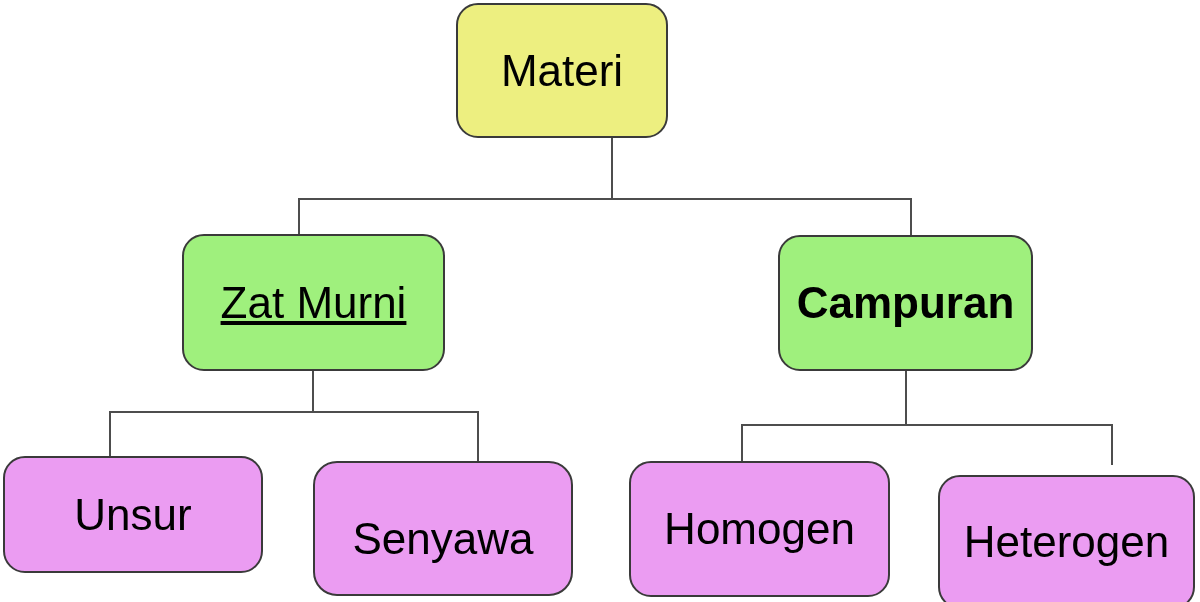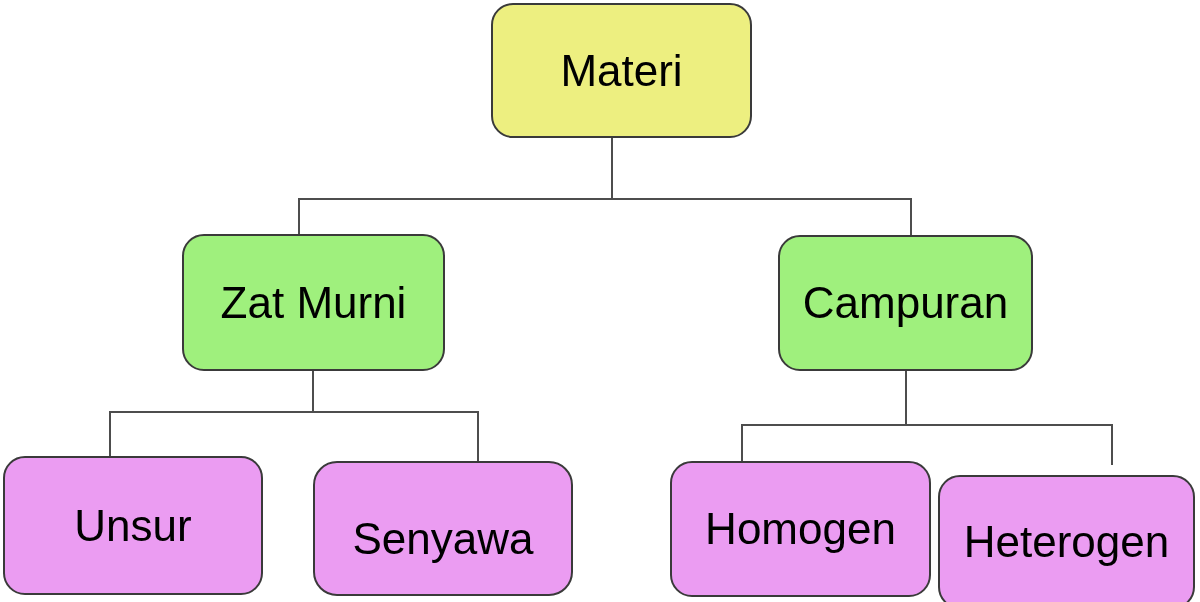--- a/index.html
+++ b/index.html
@@ -35,24 +35,24 @@
     border: 2px solid var(--border);
     border-radius: 22px;
     display: flex;
     align-items: center;
     justify-content: center;
     color: var(--text);
     font-size: 44px;
     line-height: 1;
     white-space: nowrap;
   }
-  .n-materi    { left: 491px; top: 3px;   width: 261px; height: 135px; text-align: right; }
+  .n-materi    { left: 456px; top: 3px;   width: 212px; height: 135px; text-align: right; }
   .n-zatmurni  { left: 182px; top: 234px; width: 263px; height: 137px; }
   .n-campuran  { left: 778px; top: 235px; width: 255px; height: 136px; }
-  .n-unsur     { left: 3px;   top: 456px; width: 260px; height: 139px; }
+  .n-unsur     { left: 3px;   top: 456px; width: 260px; height: 117px; }
   .n-senyawa   { left: 313px; top: 461px; width: 260px; height: 135px; border-radius: 24px; }
   .n-homogen   { left: 629px; top: 461px; width: 261px; height: 136px; }
   .n-heterogen { left: 938px; top: 463px; width: 257px; height: 134px; }
   .text-low .node-label { padding-top: 20px; }
 </style>
 </head>
 <body>
 
 <div class="canvas">
 
@@ -71,37 +71,37 @@
     <line x1="906" y1="370" x2="906" y2="426"></line>
     <line x1="741" y1="425" x2="1113" y2="425"></line>
     <line x1="742" y1="425" x2="742" y2="463"></line>
     <line x1="1112" y1="425" x2="1112" y2="465"></line>
   </svg>
 
   <div class="node n-materi" style="background-color: rgb(237, 239, 128);">
     <span class="node-label">Materi</span>
   </div>
 
-  <div class="node n-zatmurni" style="background-color: rgb(159, 240, 125);">
+  <div class="node n-zatmurni" style="background-color: rgb(159, 240, 125); text-decoration: underline;">
     <span class="node-label">Zat Murni</span>
   </div>
 
-  <div class="node n-campuran" style="background-color: rgb(159, 240, 125);">
+  <div class="node n-campuran" style="background-color: rgb(159, 240, 125); font-weight: bold;">
     <span class="node-label">Campuran</span>
   </div>
 
   <div class="node n-unsur" style="background-color: rgb(235, 156, 242);">
     <span class="node-label">Unsur</span>
   </div>
 
   <div class="node n-senyawa text-low" style="background-color: rgb(235, 156, 242);">
     <span class="node-label">Senyawa</span>
   </div>
 
-  <div class="node n-homogen" style="background-color: rgb(235, 156, 242); margin-left: 41px;">
+  <div class="node n-homogen" style="background-color: rgb(235, 156, 242);">
     <span class="node-label">Homogen</span>
   </div>
 
   <div class="node n-heterogen" style="background-color: rgb(235, 156, 242); margin-top: 12px;">
     <span class="node-label">Heterogen</span>
   </div>
 
 </div>
 
 </body></html>

